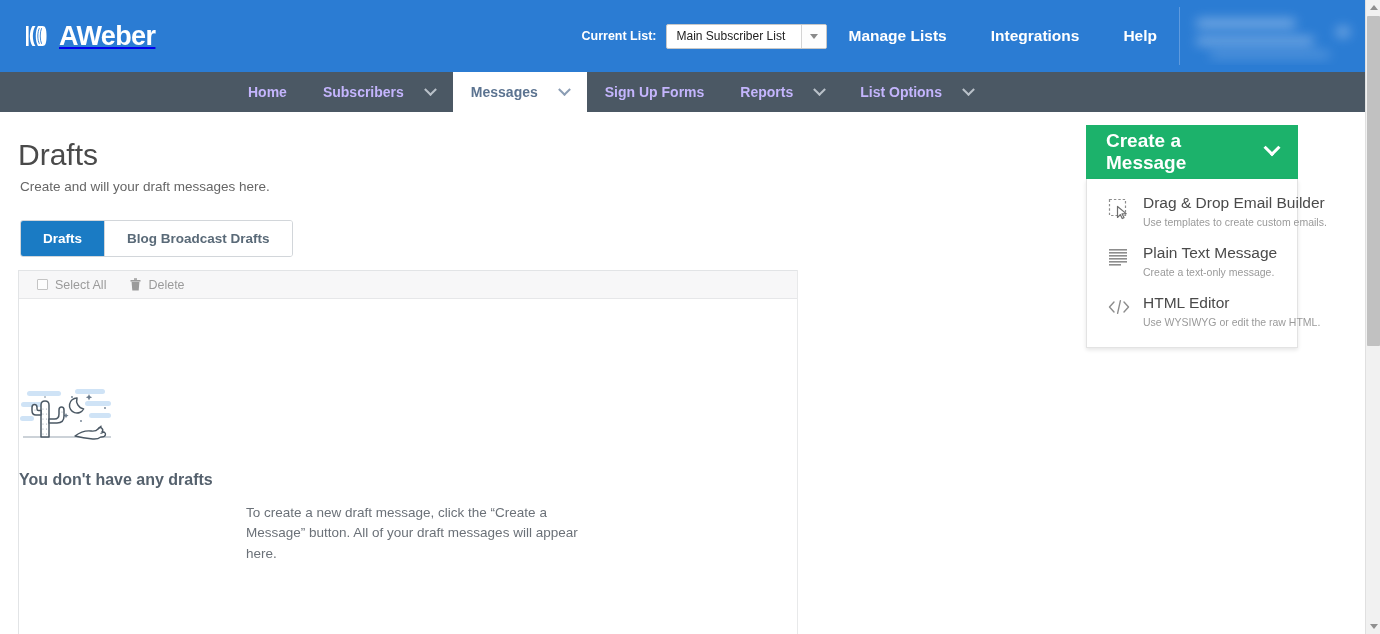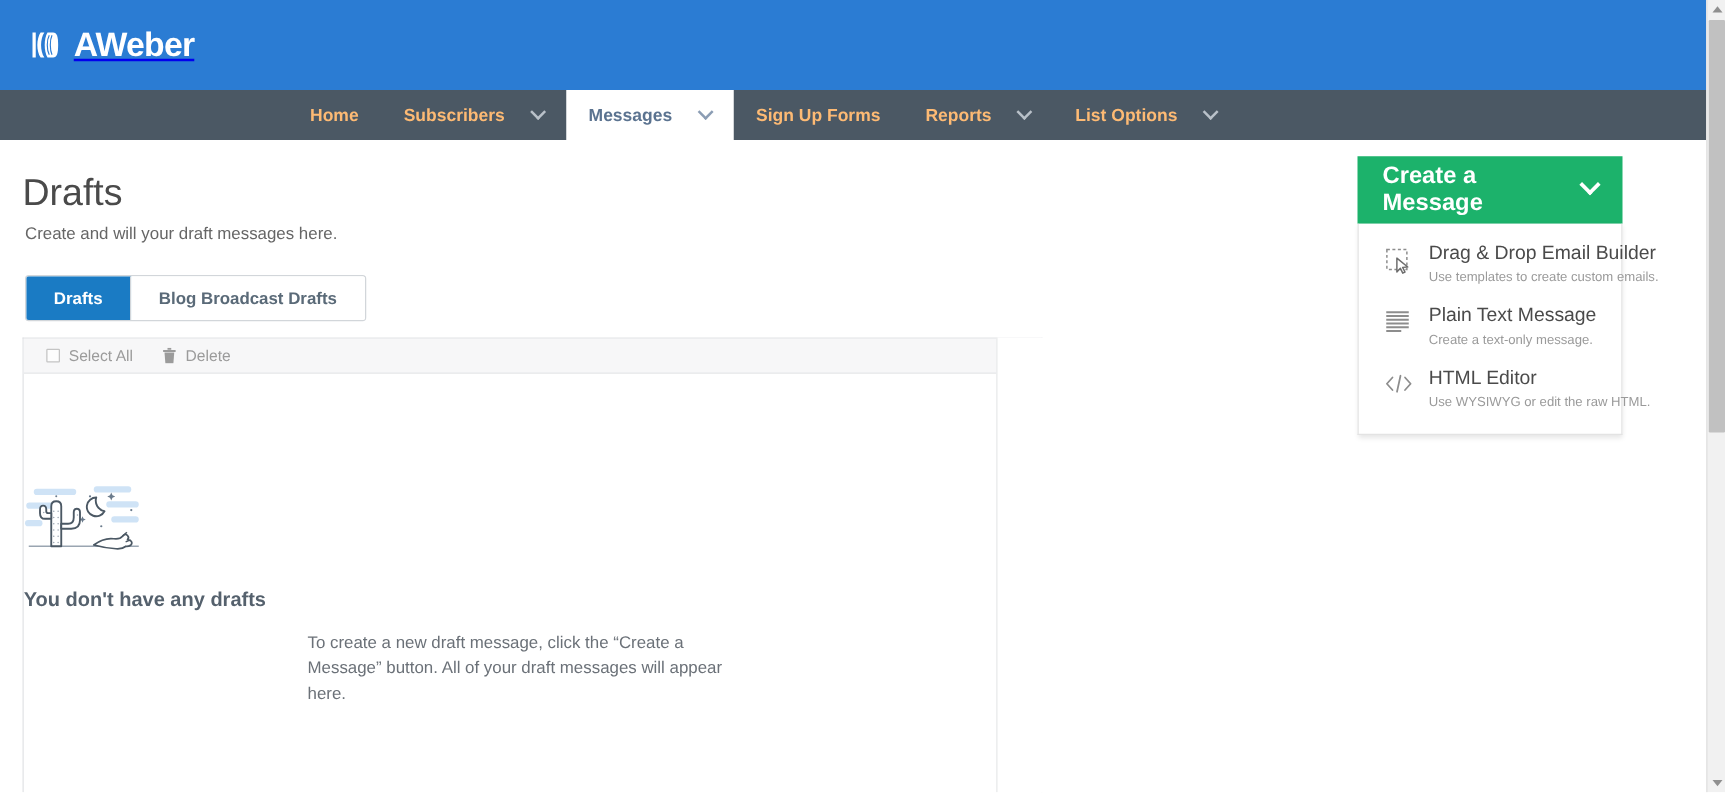--- a/index.html
+++ b/index.html
@@ -127,21 +127,21 @@
   .mainnav {
     height: 40px;
     background: #4b5864;
     display: flex;
     align-items: stretch;
     padding-left: 230px;
     position: relative;
   }
   .nav-item {
     display: flex; align-items: center;
-    color: #fdba74;
+    color: #c4b5fd;
     font-size: 14px;
     font-weight: bold;
     padding: 0 18px;
     white-space: nowrap;
     position: relative;
     text-decoration: none;
   }
   .nav-item .caret {
     display: inline-block;
     margin-left: 22px;
@@ -365,20 +365,43 @@
           <rect x="2" y="5" width="2.6" height="20" fill="#fff"></rect>
           <path d="M8.5 5 C5 10, 5 20, 8.5 25 L11.5 25 C8 20, 8 10, 11.5 5 Z" fill="#fff"></path>
           <path d="M14 5 C11 10, 11 20, 14 25 L18.5 25 C21.5 25 22.5 22 22.5 15 C22.5 8 21.5 5 18.5 5 Z" fill="#fff"></path>
           <path d="M15.4 7.2 C13.3 11, 13.3 19, 15.4 22.8" fill="none" stroke="#2b7cd3" stroke-width="0.9"></path>
           <path d="M17.6 7.2 C15.8 11, 15.8 19, 17.6 22.8" fill="none" stroke="#2b7cd3" stroke-width="0.9"></path>
         </svg>
       </span>
       <span class="logo-text">AWeber</span>
     </a>
 
+    <div class="topbar-right">
+
+      <span class="current-list-label">Current List:</span>
+
+      <div class="list-select">
+        <span class="list-select-value">Main Subscriber List</span>
+        <span class="list-select-arrow">
+              <i></i>
+            </span>
+      </div>
+
+      <a class="top-nav-link" href="#">Manage Lists</a>
+      <a class="top-nav-link" href="#">Integrations</a>
+      <a class="top-nav-link" href="#">Help</a>
+
+      <div class="account-blob">
+        <span class="bl bl1"></span>
+        <span class="bl bl2"></span>
+        <span class="bl bl3"></span>
+        <span class="bl bl4"></span>
+      </div>
+
+    </div>
   </div>
 
   <div class="mainnav">
     <a class="nav-item" href="#">
       <span>Home</span>
     </a>
     <a class="nav-item" href="#">
       <span>Subscribers</span>
       <span class="caret"></span>
     </a>

